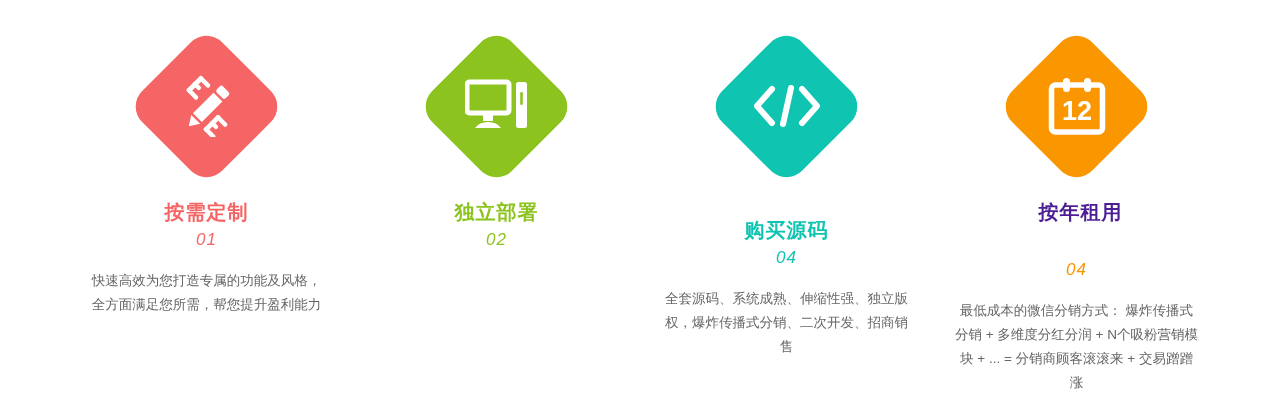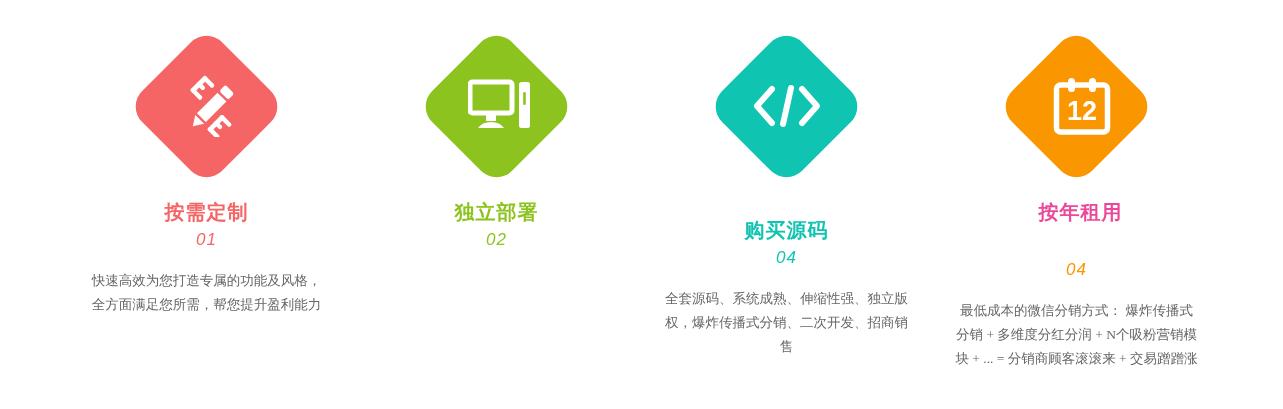--- a/index.html
+++ b/index.html
@@ -51,21 +51,21 @@
     top: 50%;
     left: 50%;
     margin: -56.5px 0 0 -56.5px;
   }
   .glyph {
     position: relative;
     width: 70px;
     height: 70px;
     display: flex;
     align-items: center;
-    justify-content: flex-end;
+    justify-content: center;
   }
   .glyph svg { display: block; }
 
   
   .card-title {
     margin-top: 16px;
     font-size: 20px;
     font-weight: bold;
     line-height: 20px;
     letter-spacing: 1px;
@@ -77,21 +77,20 @@
     font-style: italic;
     line-height: 22px;
     letter-spacing: 1px;
   }
   .card-desc {
     margin-top: 18px;
     font-size: 13.5px;
     line-height: 24px;
     color: #666666;
     width: 235px;
-    font-family: Liberation Serif, serif;
   }
   .card-desc.wide { width: 245px; }
 </style>
 </head>
 <body>
 
 <div class="features-row">
 
   <div class="feature-card">
     <div class="diamond-wrap">
@@ -164,18 +163,18 @@
       <div class="diamond" id="d3" style="background: rgb(250, 150, 0);"></div>
       <div class="glyph">
         <svg width="60" height="60" viewBox="0 0 60 60" fill="none">
           <rect x="16" y="2" width="7" height="14" rx="3.5" fill="#ffffff"></rect>
           <rect x="37" y="2" width="7" height="14" rx="3.5" fill="#ffffff"></rect>
           <rect x="4.5" y="9" width="51" height="47" rx="4" stroke="#ffffff" stroke-width="5.5"></rect>
           <text x="30" y="44" text-anchor="middle" font-family="'Liberation Sans', sans-serif" font-size="27" font-weight="bold" fill="#ffffff" id="cal-day-4">12</text>
         </svg>
       </div>
     </div>
-    <div class="card-title" id="t3" style="color: #ec4899; margin-left: 8px;">按年租用</div>
+    <div class="card-title" id="t3" style="color: #4c1d95; margin-left: 8px;">按年租用</div>
     <div class="card-number" id="n3" style="color: rgb(250, 150, 0); margin-top: 37px;">04</div>
     <div class="card-desc wide">最低成本的微信分销方式： 爆炸传播式分销 + 多维度分红分润 + N个吸粉营销模块 + ... = 分销商顾客滚滚来 + 交易蹭蹭涨</div>
   </div>
 
 </div>
 
 </body></html>

